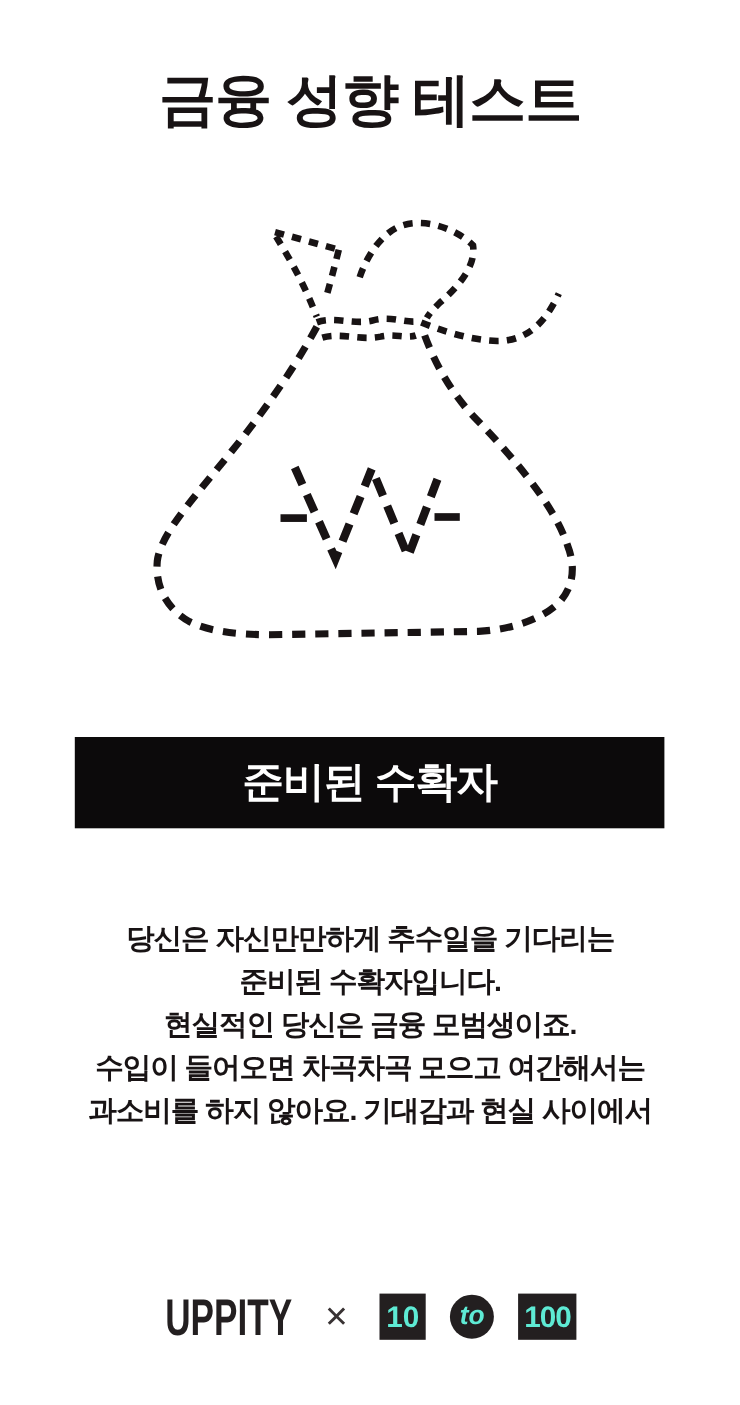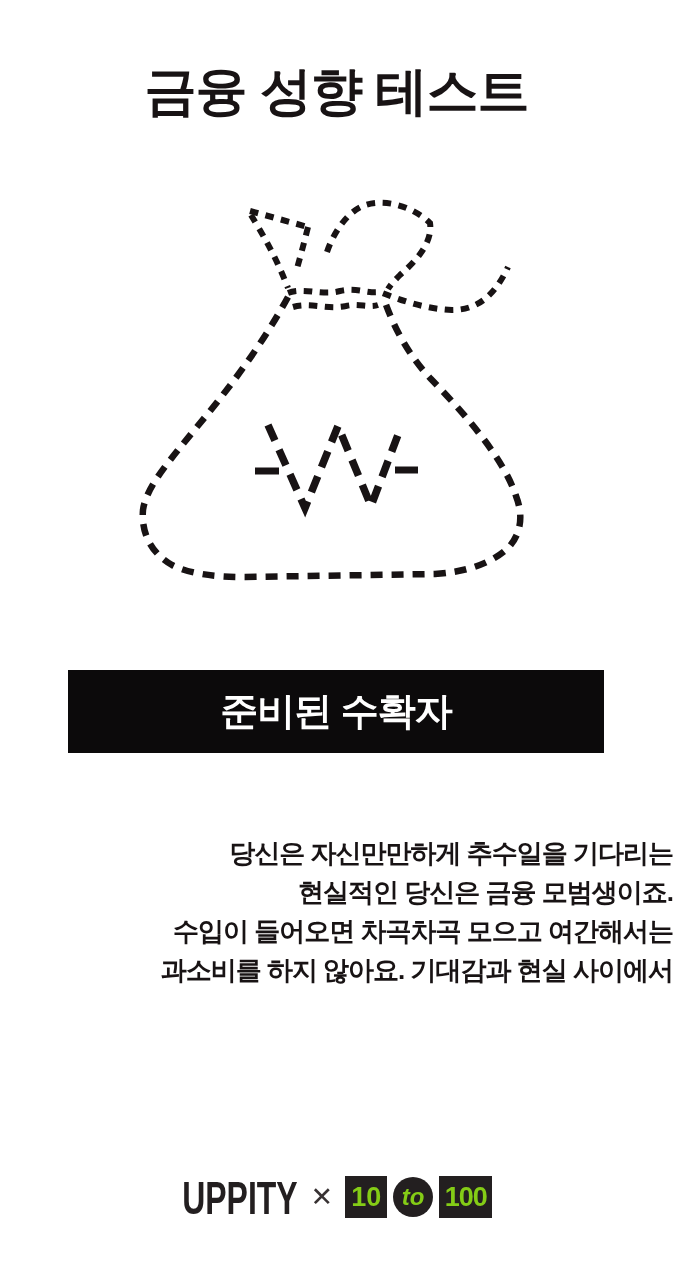--- a/index.html
+++ b/index.html
@@ -41,46 +41,46 @@
     width:536px;height:83px;
     background:var(--banner-bg);
     display:flex;align-items:center;justify-content:center;
   }
   .banner-label{
     color:var(--banner-text);
     font-size:38px;font-weight:800;letter-spacing:-1px;
   }
   .desc{
     position:absolute;top:834px;left:0;right:0;
-    text-align:right;
+    text-align:center;
     font-size:26px;line-height:39px;font-weight:700;letter-spacing:-1px;
     color:var(--ink);
   }
   .desc .line{display:block;}
   .footer{
     position:absolute;top:1176px;left:0;right:0;height:42px;
     display:flex;align-items:center;justify-content:center;
-    gap:6px;
+    gap:22px;
   }
   .uppity{
     color:var(--logo-ink);
     font-size:47px;font-weight:700;line-height:1;
     transform:scaleX(0.68);
     margin:0 -26px;
     white-space:nowrap;
   }
   .collab-x{
     color:#383233;
     font-size:27px;font-weight:400;line-height:1;
     margin:0 6px;
   }
   .badge{
     display:flex;align-items:center;justify-content:center;
     background:var(--logo-ink);
-    color:#84cc16;font-weight:700;
+    color:#5eead4;font-weight:700;
   }
   .badge-10{width:42px;height:42px;font-size:27px;}
   .badge-to{width:40px;height:40px;border-radius:50%;font-size:24px;font-style:italic;}
   .badge-100{width:53px;height:42px;font-size:27px;letter-spacing:-1px;}
 </style>
 </head>
 <body>
 
 <div class="page">
 
@@ -110,20 +110,21 @@
     <path class="d-solid" d="M255,471 L279,471"></path>
     <path class="d-solid" d="M395,470 L418,470"></path>
   </svg>
 
   <div class="banner">
     <span class="banner-label">준비된 수확자</span>
   </div>
 
   <p class="desc">
     <span class="line">당신은 자신만만하게 추수일을 기다리는</span>
+    <span class="line">준비된 수확자입니다.</span>
     <span class="line">현실적인 당신은 금융 모범생이죠.</span>
     <span class="line">수입이 들어오면 차곡차곡 모으고 여간해서는</span>
     <span class="line">과소비를 하지 않아요. 기대감과 현실 사이에서</span>
   </p>
 
   <div class="footer">
     <span class="uppity">UPPITY</span>
     <span class="collab-x">✕</span>
     <span class="badge badge-10">10</span>
     <span class="badge badge-to">to</span>

